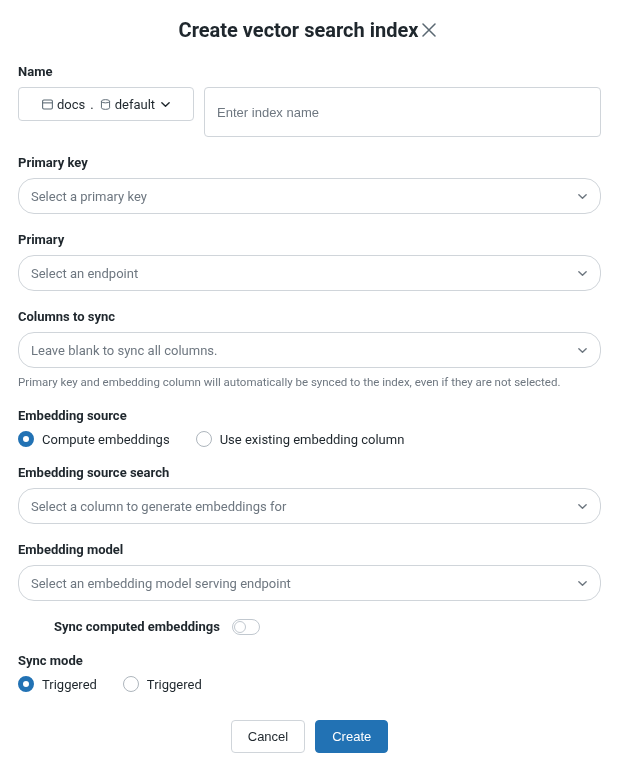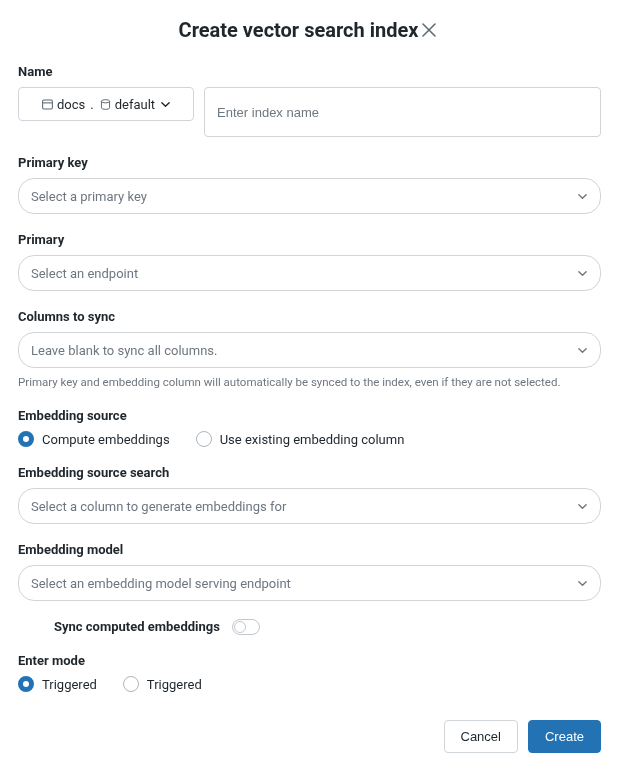--- a/index.html
+++ b/index.html
@@ -154,21 +154,21 @@
     left: 1px;
     top: 1px;
     width: 12px;
     height: 12px;
     border-radius: 50%;
     background: #fff;
     border: 1px solid #c1c8cf;
   }
   .footer {
     display: flex;
-    justify-content: flex-end;
+    justify-content: center;
     gap: 10px;
     margin-top: 28px;
   }
   .btn {
     padding: 8px 16px;
     border-radius: 4px;
     font-size: 13px;
     cursor: pointer;
     border: 1px solid transparent;
   }
@@ -308,21 +308,21 @@
 <div class="field-group">
   <div class="toggle-row">
     <span class="toggle-label">Sync computed embeddings</span>
     <div class="toggle-switch">
       <div class="toggle-knob"></div>
     </div>
   </div>
 </div>
 
 <div class="field-group">
-  <label class="field-label">Enter mode</label>
+  <label class="field-label">Sync mode</label>
   <div class="radio-row">
     <div class="radio-option">
       <span class="radio-circle checked"></span>
       <span>Triggered</span>
     </div>
     <div class="radio-option">
       <span class="radio-circle unchecked"></span>
       <span>Triggered</span>
     </div>
   </div>

